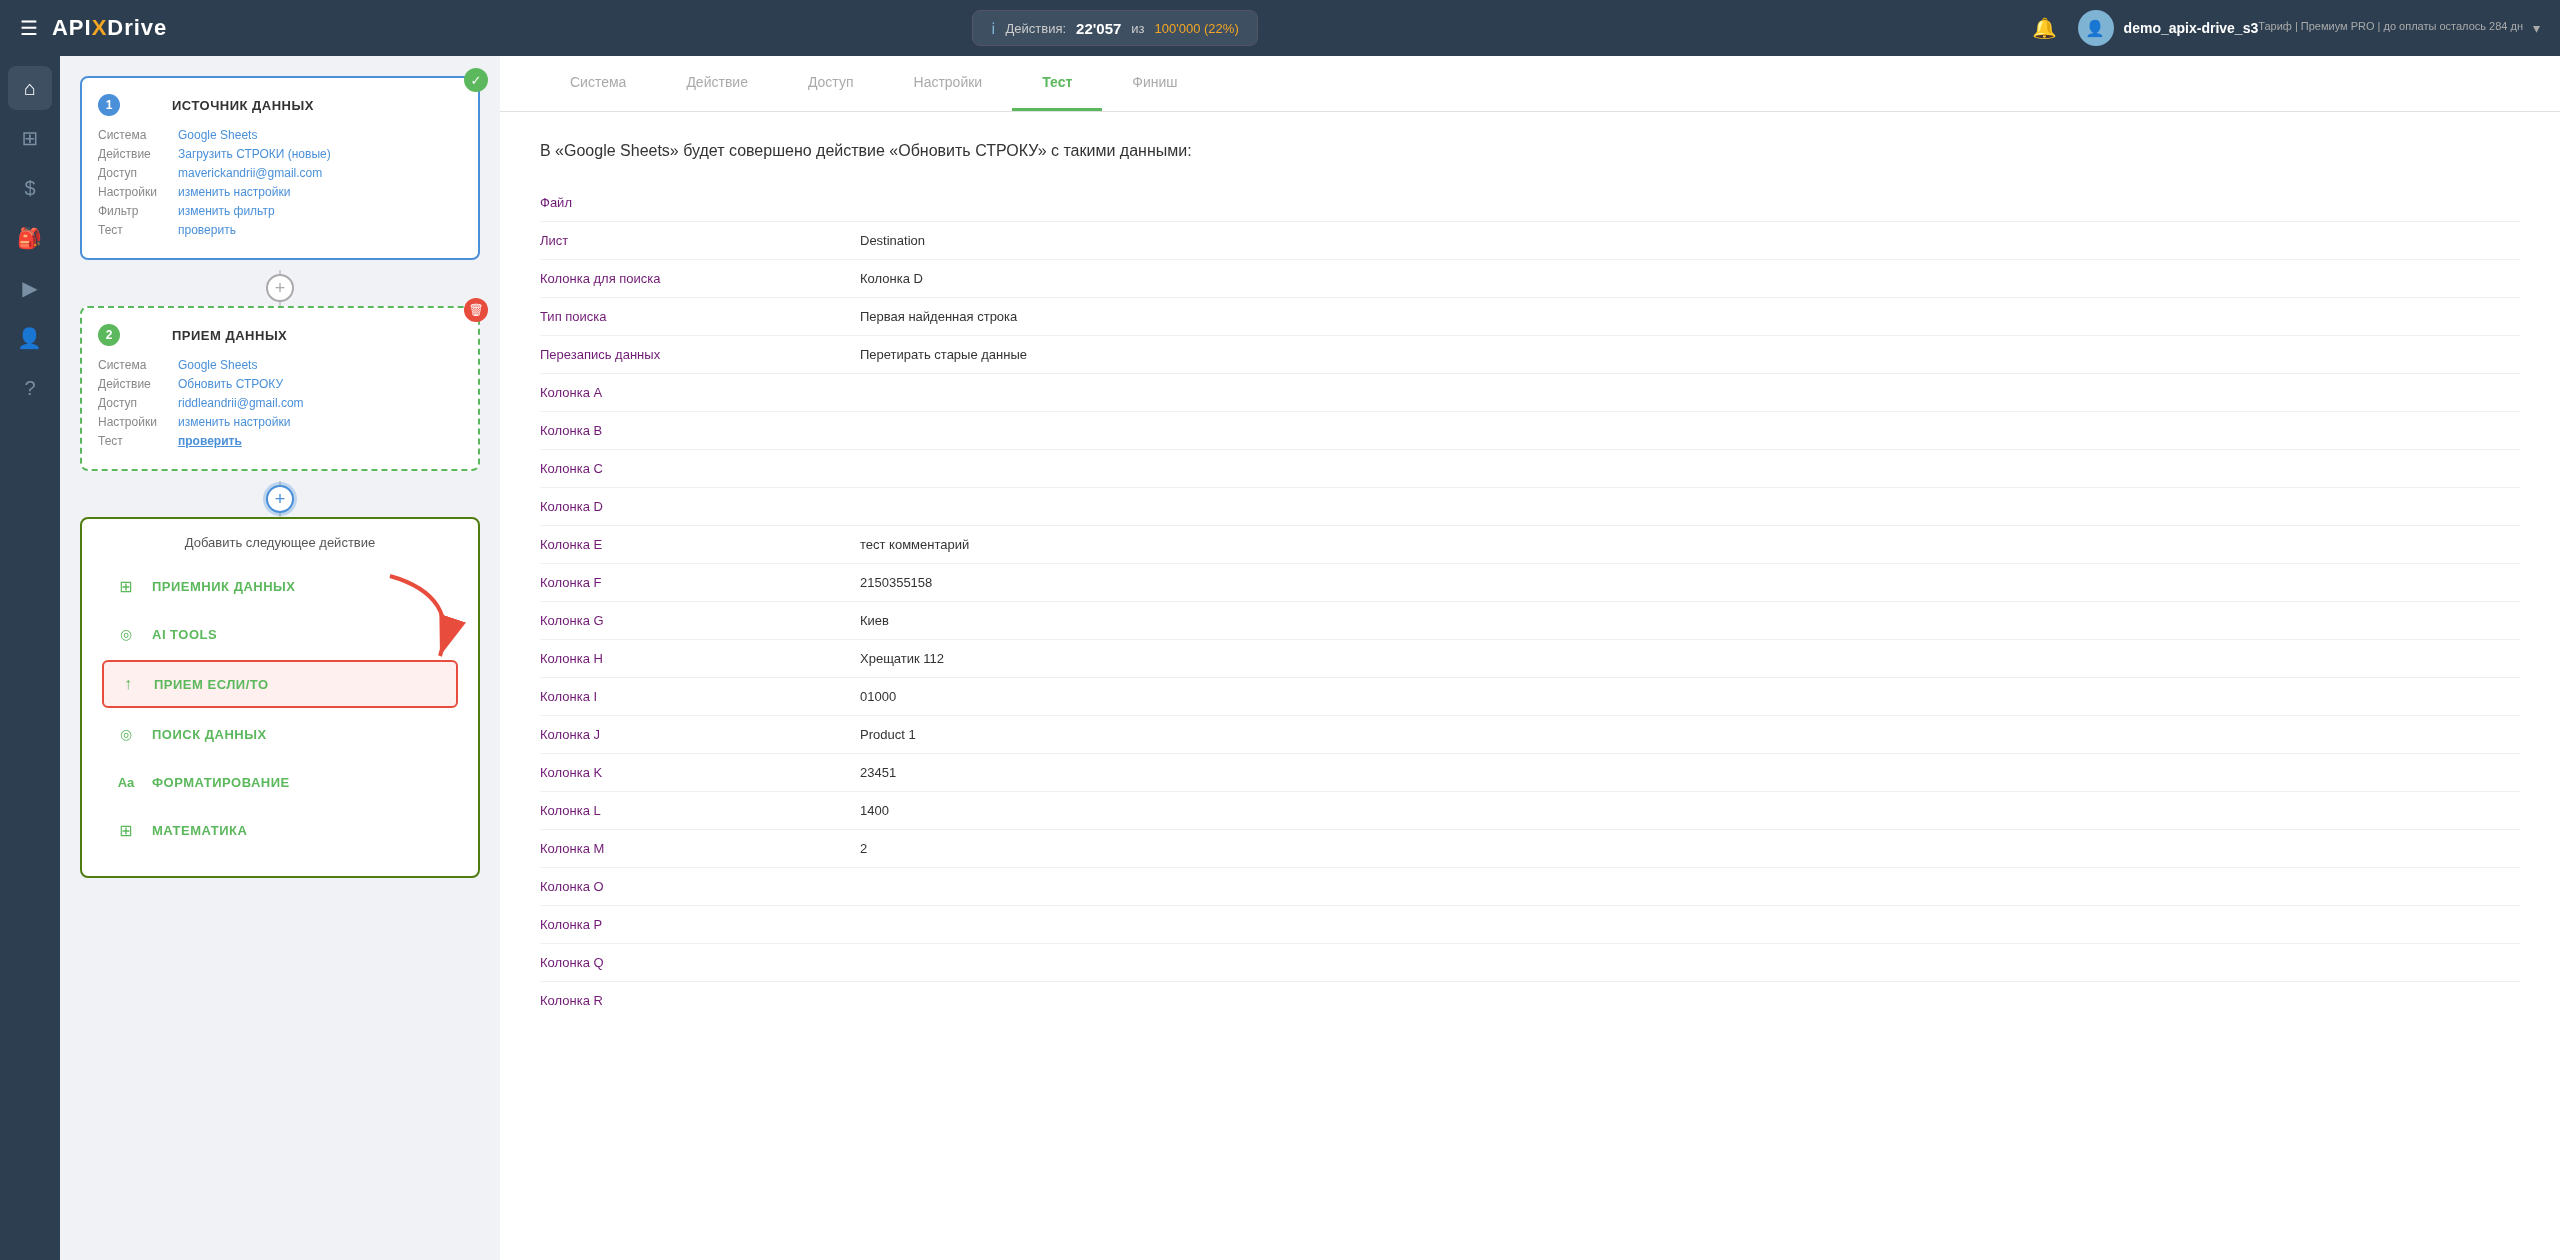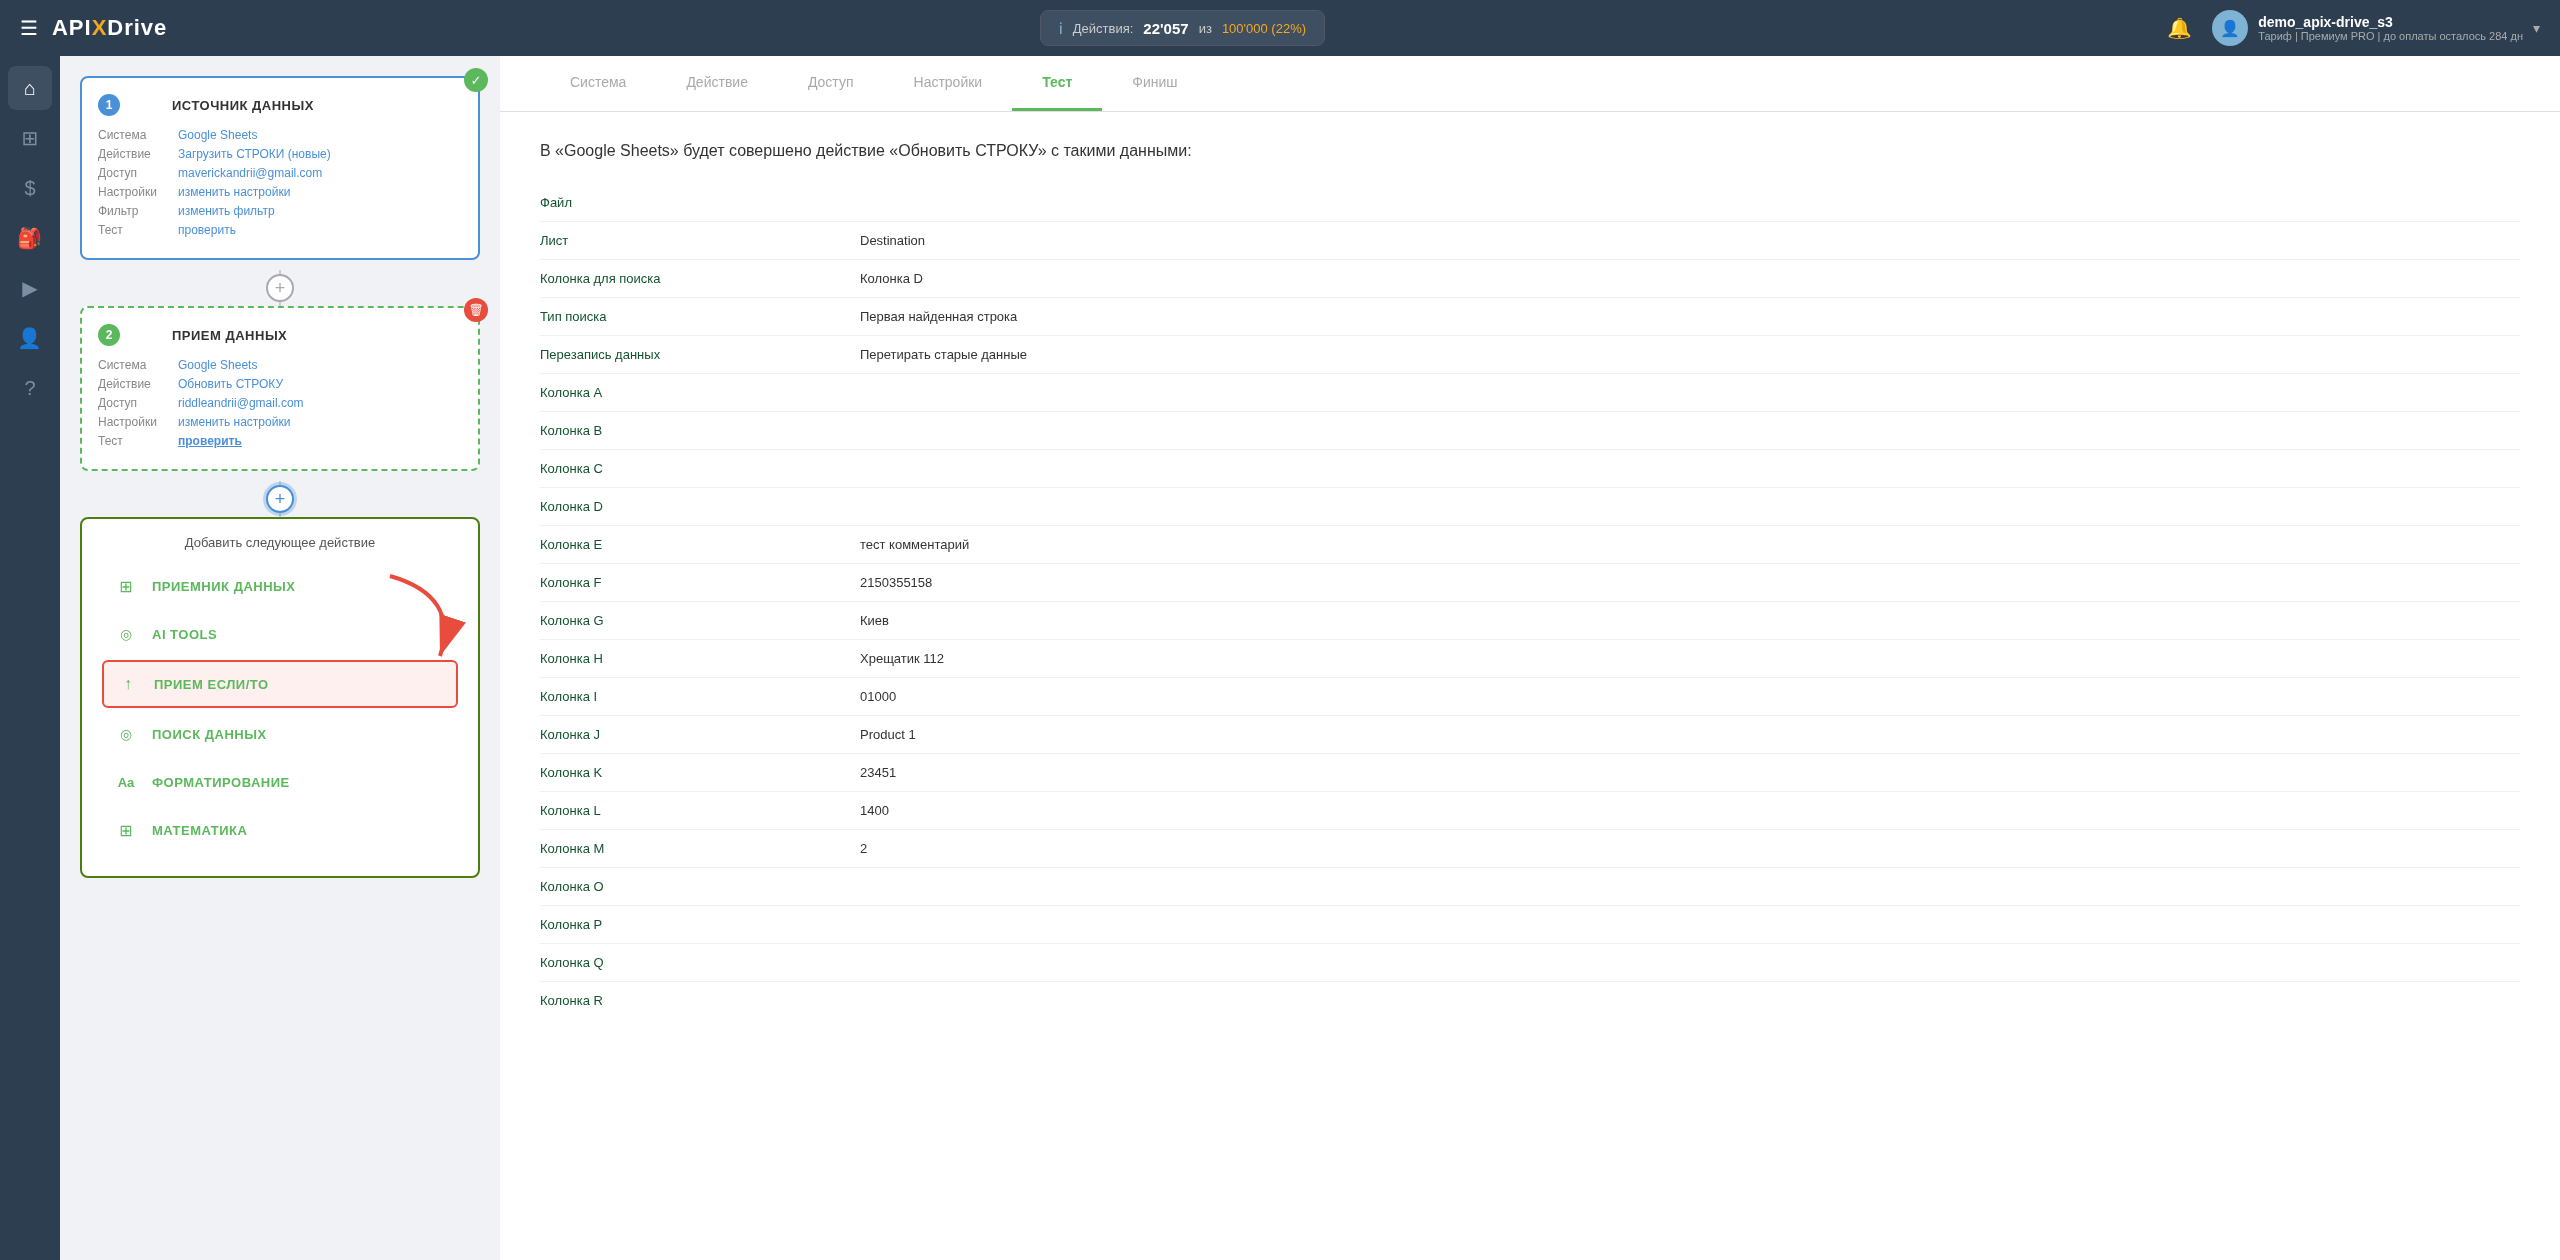--- a/index.html
+++ b/index.html
@@ -74,21 +74,21 @@
       color: white;
     }
     .avatar {
       width: 36px; height: 36px;
       border-radius: 50%;
       background: #7fb3d3;
       display: flex; align-items: center; justify-content: center;
       font-size: 16px;
       color: white;
     }
-    .user-info { display: flex; flex-direction: column; }
+    .user-info { display: flex; flex-direction: row; }
     .user-name { font-weight: bold; font-size: 14px; color: white; }
     .user-sub { font-size: 11px; color: #aaa; }
     .chevron-icon { color: #aaa; font-size: 14px; }
 
     
     .sidebar {
       position: fixed;
       top: 56px; left: 0; bottom: 0;
       width: 60px;
       background: #2c3e50;
@@ -321,21 +321,21 @@
     }
     .data-table tr {
       border-bottom: 1px solid #f0f0f0;
     }
     .data-table td {
       padding: 11px 0;
       font-size: 13px;
       vertical-align: top;
     }
     .data-table td:first-child {
-      color: #14532d;
+      color: #701a75;
       width: 320px;
       padding-right: 20px;
     }
     .data-table td:last-child {
       color: #333;
     }
     .data-table tr:last-child { border-bottom: none; }
 
     
     .highlighted-border {

